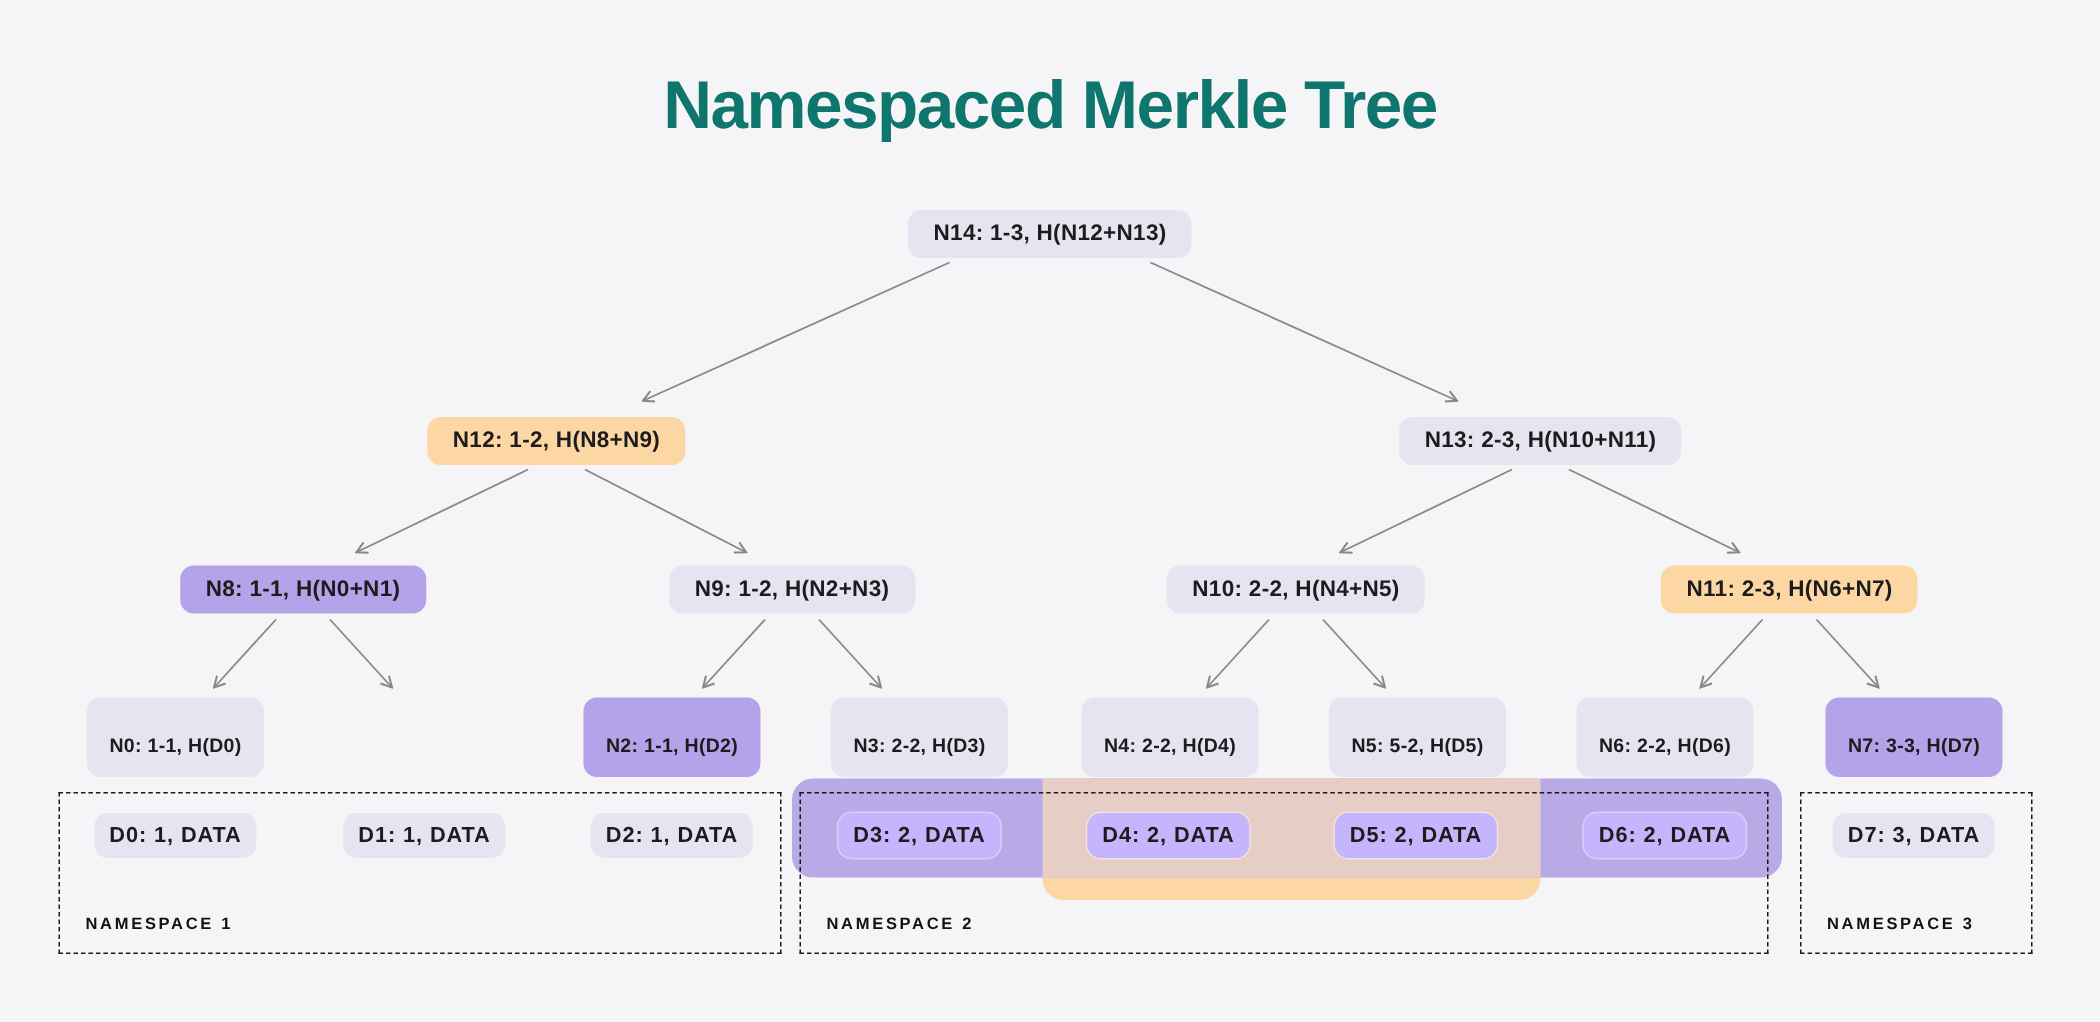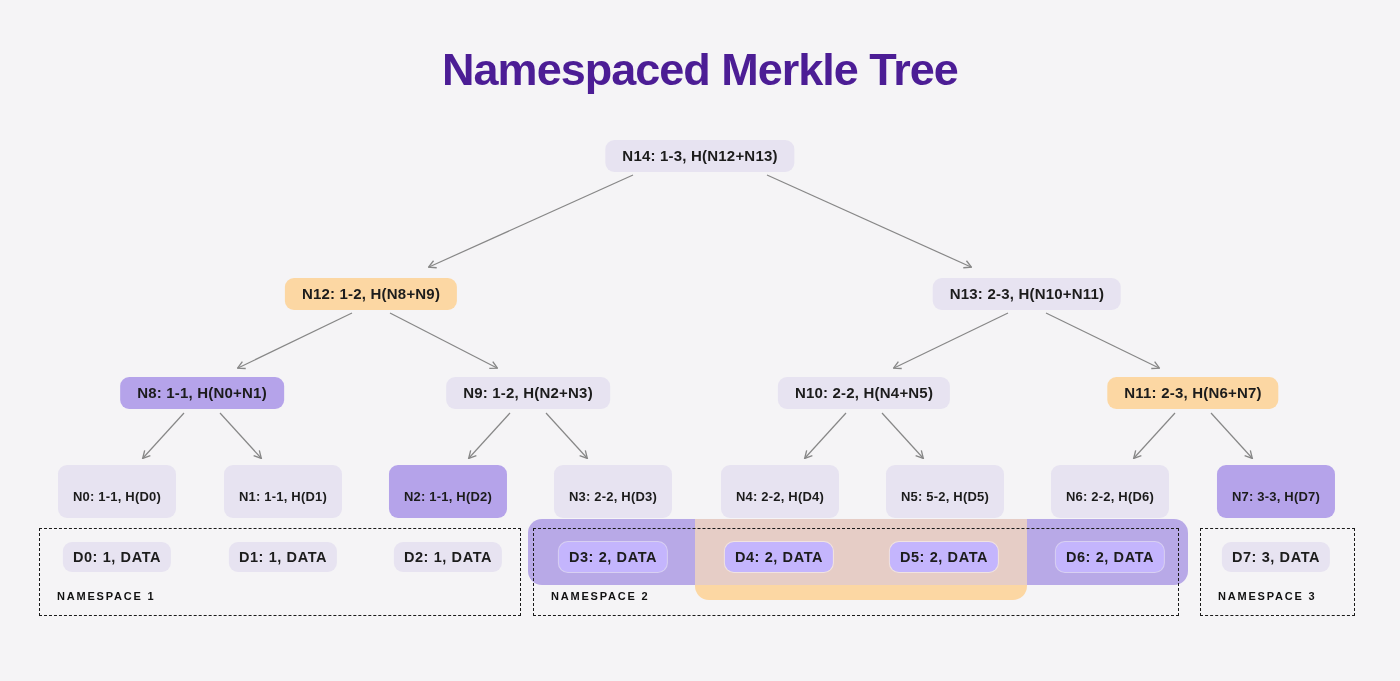--- a/index.html
+++ b/index.html
@@ -4,39 +4,39 @@
 <style>
   html,body{margin:0;padding:0;background:#dcdcdc;}
   #canvas{
     position:relative;width:1400px;height:681px;overflow:hidden;
     background:#f5f4f6;
     font-family:"Liberation Sans","DejaVu Sans",sans-serif;
     color:#1c1c1c;
   }
   .title{
     position:absolute;top:44px;left:0;width:100%;text-align:center;
-    font-size:45px;font-weight:700;letter-spacing:-1px;color:#4c1d95;
+    font-size:45px;font-weight:700;letter-spacing:-1px;color:#0f766e;
   }
   .node{
     position:absolute;height:32px;line-height:32px;padding:0 17px;
     border-radius:9px;font-size:15px;font-weight:700;letter-spacing:.2px;
     white-space:nowrap;transform:translateX(-50%);z-index:6;
   }
   .leaf{height:21px;line-height:31px;padding:16px 15px;font-size:13px;}
   .lav{background:#e7e3f1;}
   .pur{background:#b5a3ea;}
   .org{background:#fcd7a3;}
   .dpill{
     position:absolute;top:542px;height:30px;line-height:30px;padding:0 10px;
     border-radius:9px;background:#e7e3f1;font-size:14.5px;font-weight:700;
     letter-spacing:.6px;white-space:nowrap;transform:translateX(-50%);z-index:6;
   }
   .dpill.on-band{background:#c4b5fd;box-shadow:0 0 0 1px rgba(255,255,255,.45);}
   .nsbox{
-    position:absolute;top:528px;height:88px;border:1.6px dashed #1a1a1a;
+    position:absolute;top:528px;height:108px;border:1.6px dashed #1a1a1a;
     box-sizing:border-box;z-index:4;
   }
   .nslabel{
     position:absolute;left:17px;bottom:13px;font-size:11px;font-weight:700;
     letter-spacing:1.8px;color:#111;white-space:nowrap;
   }
   .band{position:absolute;border-radius:14px;}
   #band-orange{left:695px;top:519px;width:332px;height:81px;background:#fcd7a3;z-index:1;}
   #band-purple{left:528px;top:519px;width:660px;height:66px;background:#b8a9e7;z-index:2;}
   #band-overlap{left:695px;top:519px;width:332px;height:66px;background:#e6cdc6;border-radius:0;z-index:3;}
@@ -91,21 +91,20 @@
 
   <div class="node org" style="left:371px;top:278px;">N12: 1-2, H(N8+N9)</div>
   <div class="node lav" style="left:1027px;top:278px;">N13: 2-3, H(N10+N11)</div>
 
   <div class="node pur" style="left:202px;top:377px;">N8: 1-1, H(N0+N1)</div>
   <div class="node lav" style="left:528px;top:377px;">N9: 1-2, H(N2+N3)</div>
   <div class="node lav" style="left:864px;top:377px;">N10: 2-2, H(N4+N5)</div>
   <div class="node org" style="left:1193px;top:377px;">N11: 2-3, H(N6+N7)</div>
 
   <div class="node leaf lav" style="left:117px;top:465px;">N0: 1-1, H(D0)</div>
-  <div class="node leaf lav" style="left:283px;top:465px;">N1: 1-1, H(D1)</div>
   <div class="node leaf pur" style="left:448px;top:465px;">N2: 1-1, H(D2)</div>
   <div class="node leaf lav" style="left:613px;top:465px;">N3: 2-2, H(D3)</div>
   <div class="node leaf lav" style="left:780px;top:465px;">N4: 2-2, H(D4)</div>
   <div class="node leaf lav" style="left:945px;top:465px;">N5: 5-2, H(D5)</div>
   <div class="node leaf lav" style="left:1110px;top:465px;">N6: 2-2, H(D6)</div>
   <div class="node leaf pur" style="left:1276px;top:465px;">N7: 3-3, H(D7)</div>
 
   <div class="dpill" style="left:117px;">D0: 1, DATA</div>
   <div class="dpill" style="left:283px;">D1: 1, DATA</div>
   <div class="dpill" style="left:448px;">D2: 1, DATA</div>

